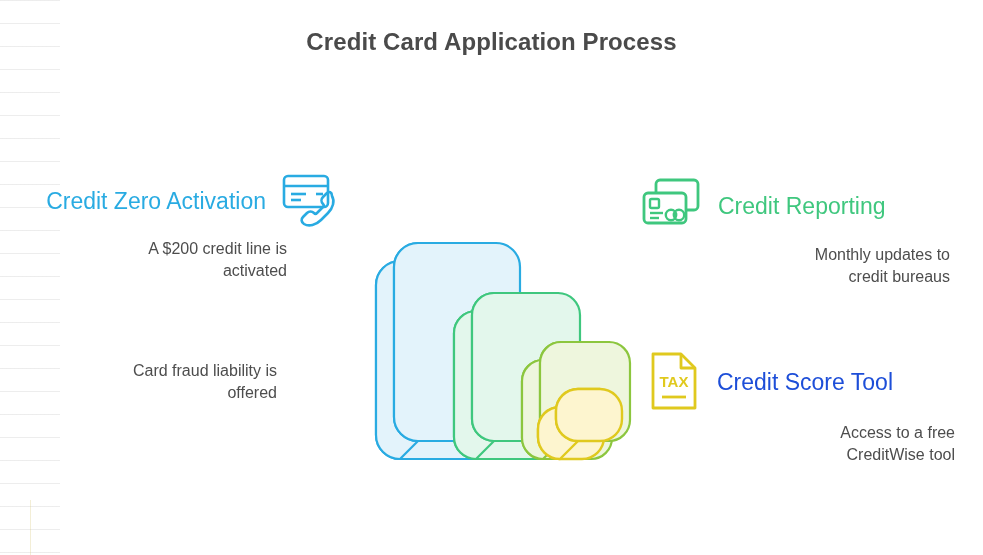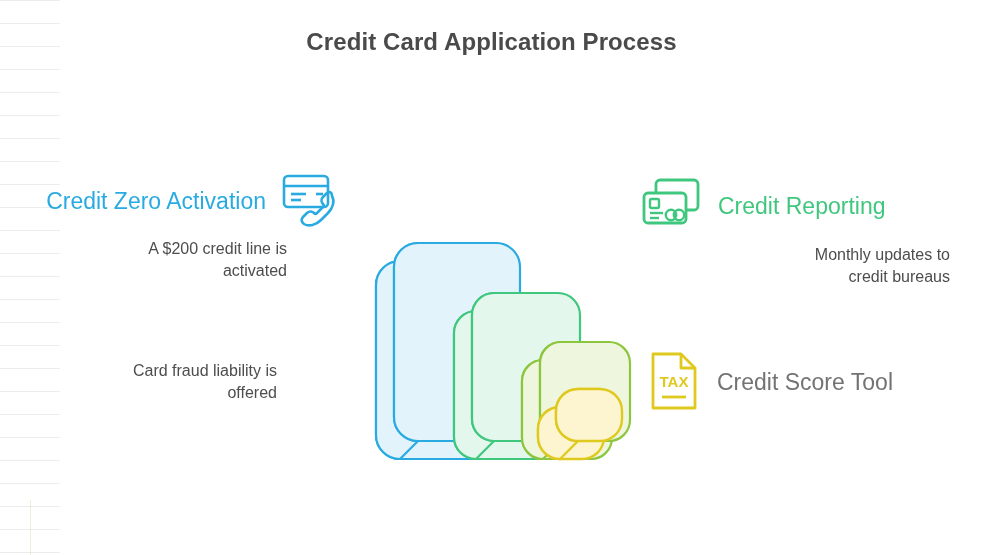--- a/index.html
+++ b/index.html
@@ -184,22 +184,24 @@
 <div class="feature right" id="feature-score-tool">
   <div class="head">
     <div class="icon">
       <svg width="58" height="64" viewBox="0 0 58 64">
         <path d="M8 4 H36 L50 18 V58 H8 Z" fill="none" stroke="#e0c91e" stroke-width="2.8" stroke-linejoin="round"></path>
         <path d="M36 4 V18 H50" fill="none" stroke="#e0c91e" stroke-width="2.8" stroke-linejoin="round"></path>
         <text x="29" y="37" text-anchor="middle" font-family="'Liberation Sans', sans-serif" font-size="15" font-weight="bold" fill="#e0c91e">TAX</text>
         <line x1="17" y1="47" x2="41" y2="47" stroke="#e0c91e" stroke-width="2.8"></line>
       </svg>
     </div>
-    <div class="title" style="color:#737373">Credit Score Tool</div>
+    <div class="title" style="color:#1d4ed8">Credit Score Tool</div>
   </div>
+  <div class="desc">Access to a free
+CreditWise tool</div>
 </div>
 
 <div id="center-graphic">
   <svg width="310" height="295" viewBox="0 0 310 295">
 
     <g>
       <path d="M46 90 A24 24 0 0 1 70 66 L148 66 A24 24 0 0 1 172 90 L172 240 A24 24 0 0 1 148 264 L70 264 A24 24 0 0 1 46 240 Z" fill="#e3f3fb" stroke="#29abe2" stroke-width="2.2"></path>
       <path d="M46 90 A24 24 0 0 1 70 66 L148 66 L166 48 L88 48 A24 24 0 0 0 64 72 L64 222 A24 24 0 0 0 88 246 L70 264 A24 24 0 0 1 46 240 Z" fill="#e3f3fb" stroke="#29abe2" stroke-width="2.2" stroke-linejoin="round"></path>
       <path d="M64 72 A24 24 0 0 1 88 48 L166 48 A24 24 0 0 1 190 72 L190 222 A24 24 0 0 1 166 246 L88 246 A24 24 0 0 1 64 222 Z" fill="#e3f3fb" stroke="#29abe2" stroke-width="2.2"></path>
     </g>

